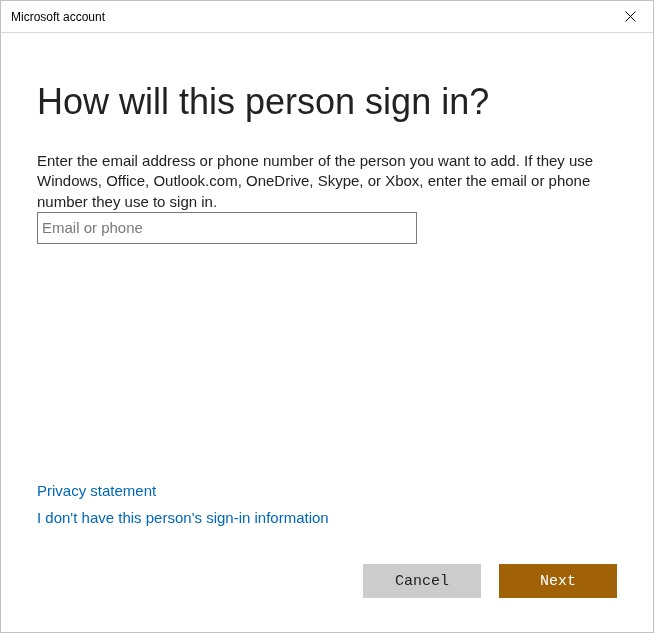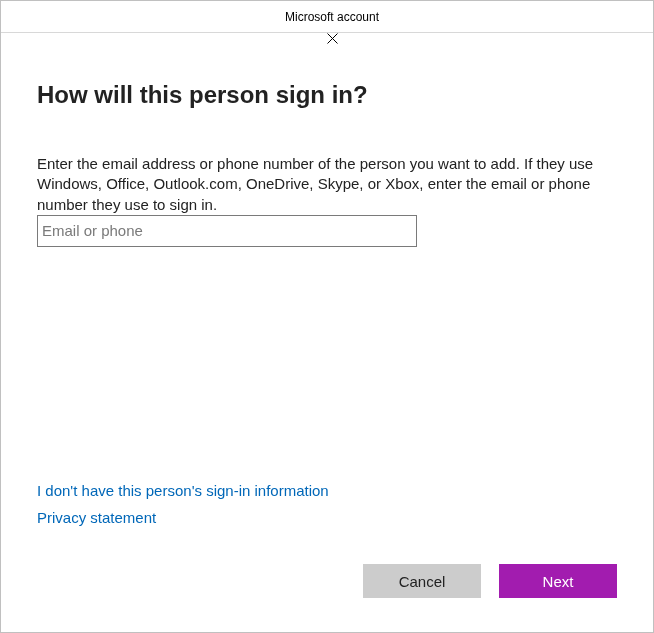--- a/index.html
+++ b/index.html
@@ -17,21 +17,20 @@
     }
     .titlebar {
       display: flex;
       align-items: center;
       justify-content: space-between;
       height: 32px;
       padding: 0 0 0 10px;
       border-bottom: 1px solid #d8d8d8;
       font-size: 12px;
       color: #000;
-      flex-direction: column;
     }
     .titlebar-title {
       line-height: 32px;
     }
     .close-btn {
       width: 46px;
       height: 32px;
       display: flex;
       align-items: center;
       justify-content: center;
@@ -42,24 +41,24 @@
       height: 11px;
       stroke: #000;
       stroke-width: 1;
     }
     .content {
       padding: 48px 36px 0 36px;
       position: relative;
       height: calc(100% - 32px);
     }
     .heading {
-      font-size: 24px;
-      font-weight: 700;
+      font-size: 36px;
+      font-weight: 400;
       color: #222;
-      margin-bottom: 45px;
+      margin-bottom: 28px;
       letter-spacing: 0px;
     }
     .description {
       font-size: 15px;
       color: #222;
       line-height: 1.35;
       max-width: 560px;
     }
     .input-wrap {
       width: 380px;
@@ -95,29 +94,29 @@
       right: 36px;
       bottom: 34px;
       display: flex;
       gap: 18px;
     }
     .btn {
       width: 118px;
       height: 34px;
       border: none;
       font-size: 15px;
-      font-family: Liberation Sans, sans-serif;
+      font-family: Liberation Mono, monospace;
       cursor: pointer;
     }
     .btn-cancel {
       background: #cccccc;
       color: #222;
     }
     .btn-next {
-      background: #a21caf;
+      background: #a16207;
       color: #fff;
     }
   </style>
 </head>
 <body>
 
 <div class="titlebar">
   <span class="titlebar-title">Microsoft account</span>
   <div class="close-btn">
     <svg viewBox="0 0 11 11">
@@ -128,21 +127,21 @@
 </div>
 
 <div class="content">
   <h1 class="heading">How will this person sign in?</h1>
   <p class="description">Enter the email address or phone number of the person you want to add. If they use Windows, Office, Outlook.com, OneDrive, Skype, or Xbox, enter the email or phone number they use to sign in.</p>
   <div class="input-wrap">
     <input type="text" class="text-input" placeholder="Email or phone" style="">
   </div>
 
   <div class="links">
+    <a class="link">Privacy statement</a>
     <a class="link">I don't have this person's sign-in information</a>
-    <a class="link">Privacy statement</a>
   </div>
 
   <div class="button-row">
     <button class="btn btn-cancel">Cancel</button>
     <button class="btn btn-next">Next</button>
   </div>
 </div>
 
 </body></html>

